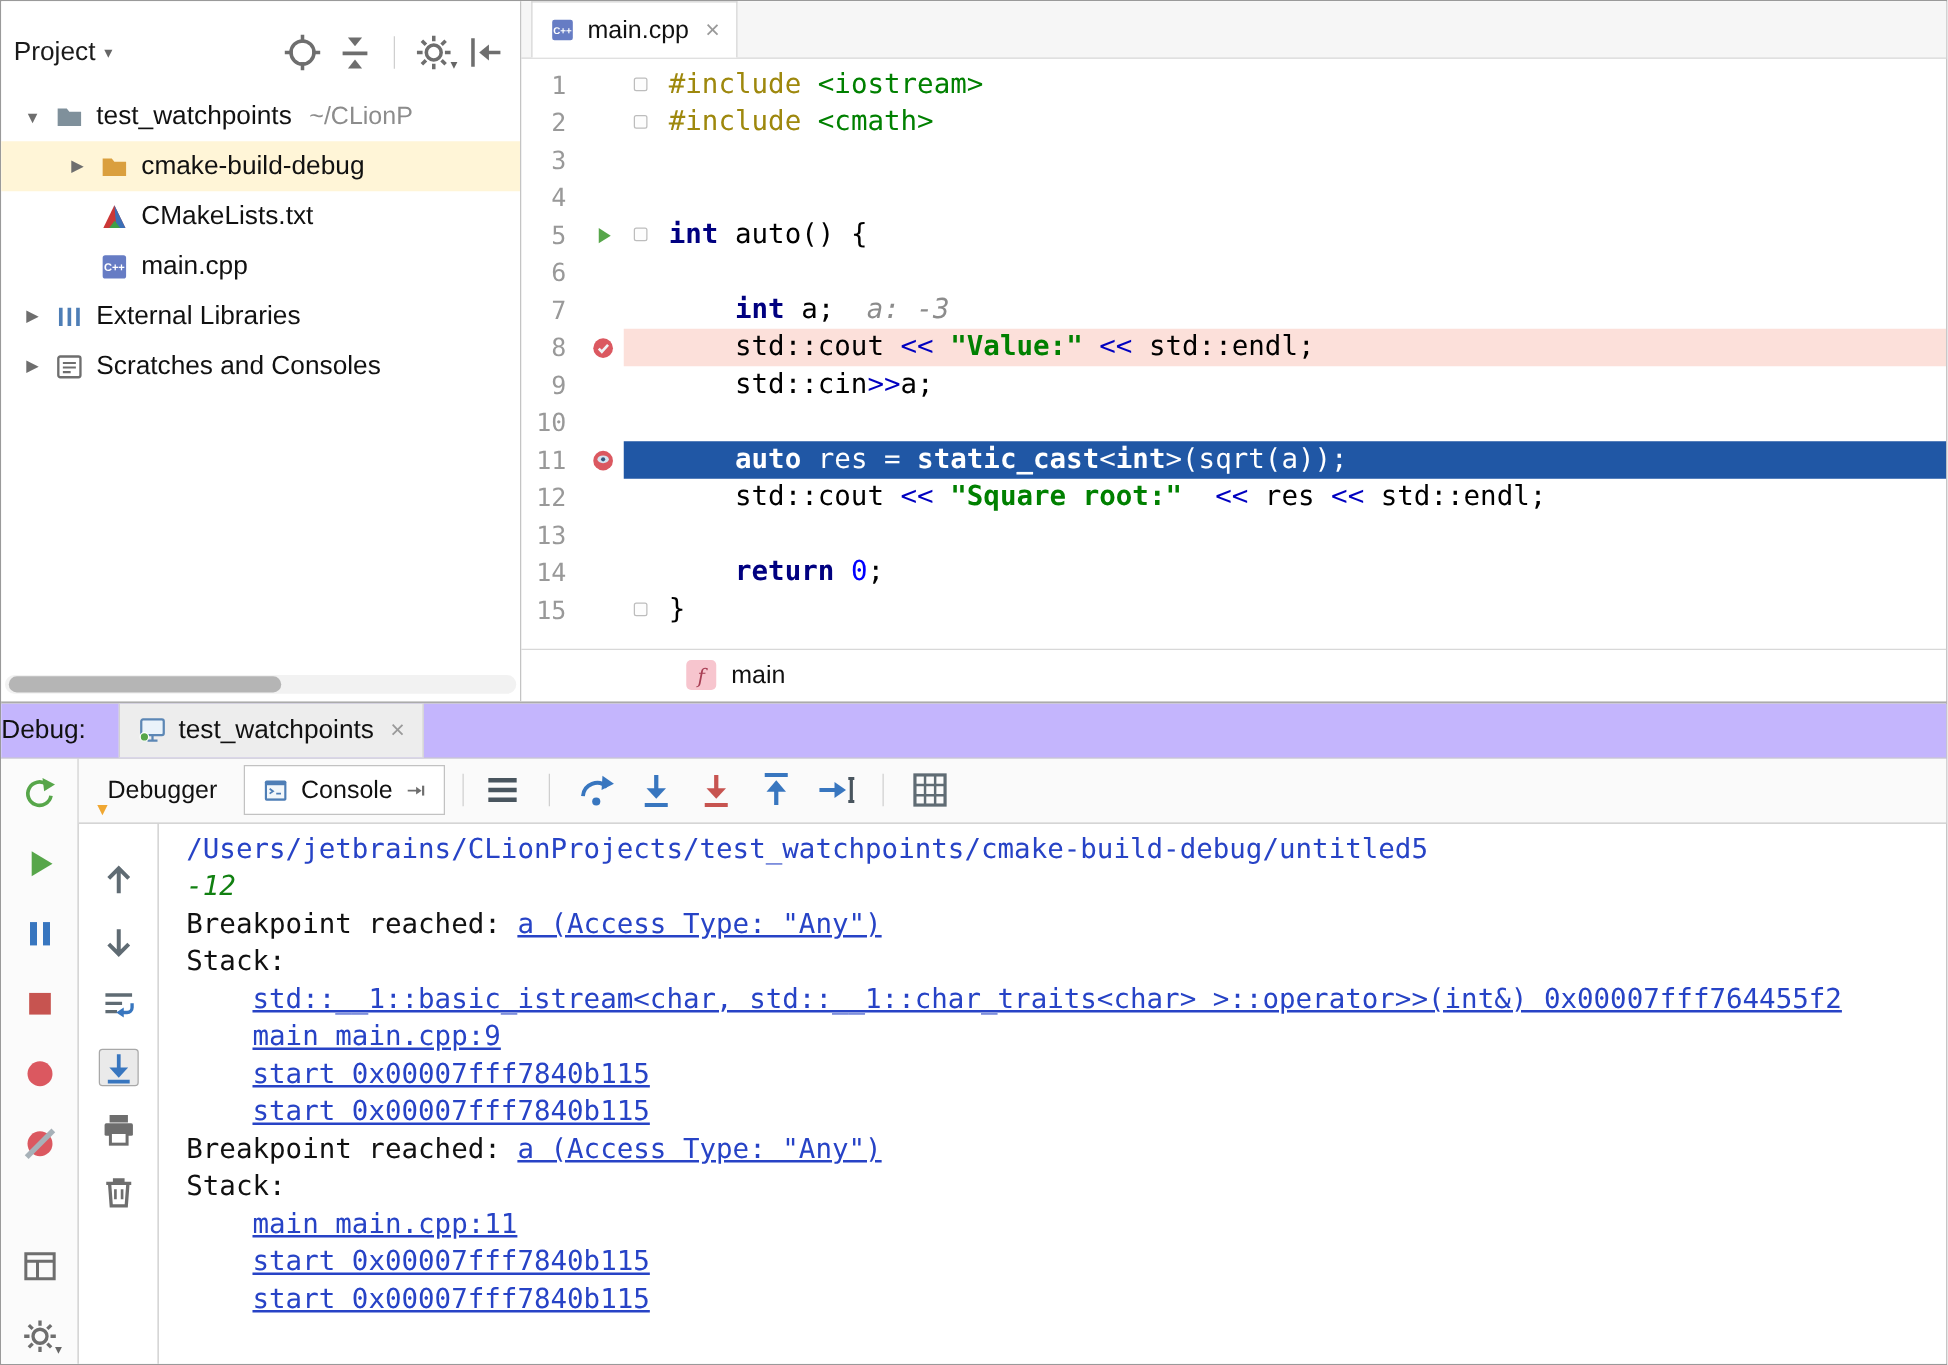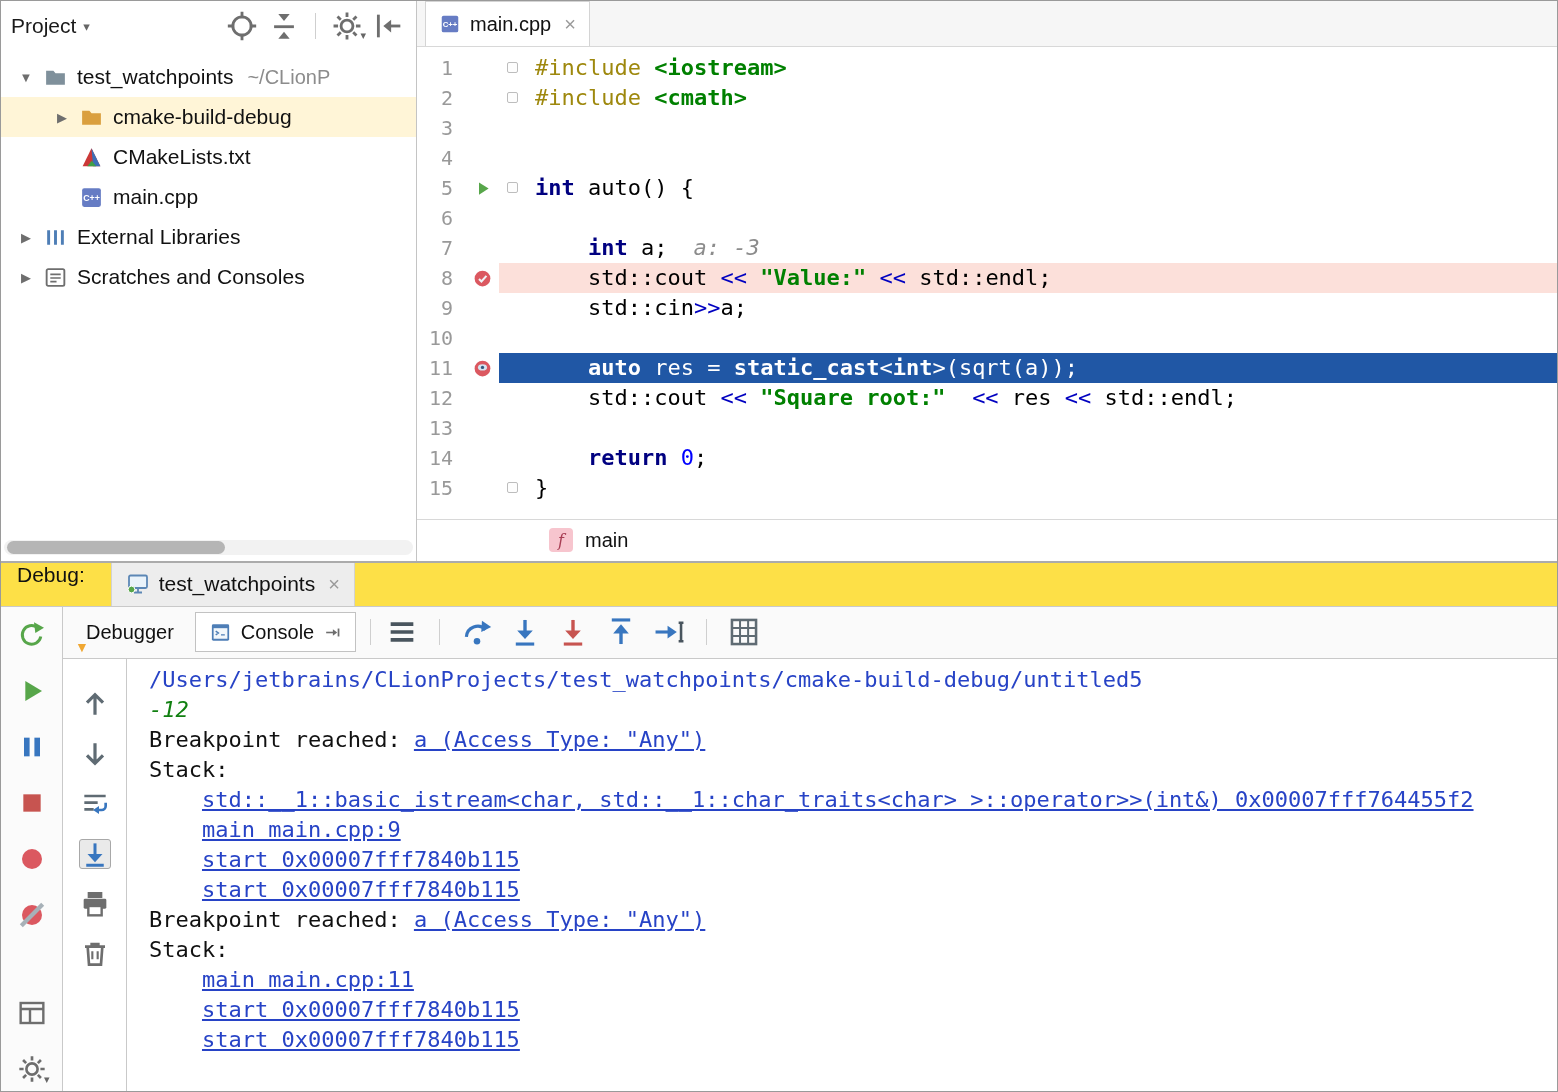--- a/index.html
+++ b/index.html
@@ -3,21 +3,21 @@
 <meta charset="utf-8">
 <style>
   * { box-sizing: border-box; margin:0; padding:0; }
   html,body { width:1558px; height:1092px; overflow:hidden; }
   body { font-family:"Liberation Sans","DejaVu Sans",sans-serif; background:#fff; color:#111; }
   .app { width:1558px; height:1092px; border:1px solid #9A9A9A; display:flex; flex-direction:column; background:#fff; }
 
   
   .top { height:563px; display:flex; border-bottom:2px solid #ABABAB; }
   .project-panel { width:416px; border-right:1px solid #C4C4C4; display:flex; flex-direction:column; position:relative; background:#fff; }
-  .project-toolbar { height:50px; display:flex; align-items:center; padding:12px 10px; }
+  .project-toolbar { height:50px; display:flex; align-items:center; padding:12px 10px;margin-top:16px; }
   .pt-title { font-size:21px; color:#1a1a1a; }
   .pt-caret { color:#666; font-size:13px; margin-left:7px; }
   .pt-icons { margin-left:auto; display:flex; align-items:center; gap:8px; }
   .tbtn { width:34px; height:30px; display:flex; align-items:center; justify-content:center; border-radius:3px; position:relative; }
   .vsep { width:1px; height:26px; background:#CFCFCF; margin:0 6px; }
   .gap  { height:18px; }
   .mini-caret { font-size:11px; color:#666; position:absolute; right:-2px; bottom:-1px; }
 
   .tree { padding-top:6px; }
   .tree-row { height:40px; display:flex; align-items:center; font-size:21px; white-space:nowrap; overflow:hidden; }
@@ -45,34 +45,34 @@
   .ln-icon .ic { width:21px; height:21px; }
   .ln-rest { flex:1; display:flex; min-width:0; }
   .ln-fold { width:30px; flex:none; position:relative; }
   .fold-m { position:absolute; left:8px; top:9px; width:11px; height:11px; border:1px solid #BDBDBD; border-radius:2px; background:#FDFDFD; }
   .ln-code { white-space:pre; padding-left:6px; }
   .bp-line  .ln-rest { background:var(--bp-bg,#FCE0DA); }
   .exec-line .ln-rest { background:var(--exec-bg,#2057A5); }
   .exec-line .ln-code span { color:#fff !important; }
   .tk-kw  { color:var(--kw,#000080); font-weight:bold; }
   .tk-pre { color:var(--pre,#9E880D); }
-  .tk-inc { color:var(--str,#008000); font-weight:bold; }
+  .tk-inc { color:var(--str,#008000); font-weight:normal; }
   .tk-str { color:var(--str,#008000); font-weight:bold; }
   .tk-num { color:var(--numc,#0000FF); }
   .tk-op  { color:var(--op,#0000C0); }
   .tk-pl  { color:#000; }
   .tk-hint{ color:var(--hint,#8C8C8C); font-style:italic; margin-left:26px; }
 
   .breadcrumb { height:42px; border-top:1px solid #D8D8D8; display:flex; align-items:center; padding-left:132px; gap:12px; }
   .bc-badge { width:24px; height:24px; border-radius:4px; background:#F7C5CE; color:#A83E54; font-size:16px; font-style:italic; display:flex; align-items:center; justify-content:center; font-family:"DejaVu Serif",serif; }
   .bc-label { font-size:20px; }
 
   
   .debug { height:529px; display:flex; flex-direction:column; background:#fff; }
-  .debug-header { height:44px; background:#fde047; border-bottom:1px solid #C9C9C9; display:flex; padding-left:16px; }
+  .debug-header { height:44px; background:#c4b5fd; border-bottom:1px solid #C9C9C9; display:flex; align-items:center; }
   .dbg-label { font-size:21px; }
   .dbg-session-tab { margin-left:26px; height:43px; display:flex; align-items:center; gap:9px; padding:0 14px; background:#EDEDED; border-left:1px solid #D2D2D2; border-right:1px solid #D2D2D2; font-size:21px; }
   .dbg-session-tab .ic { width:24px; height:24px; }
 
   .debug-body { flex:1; display:flex; min-height:0; }
   .left-strip { width:62px; flex:none; border-right:1px solid #C9C9C9; display:flex; flex-direction:column; align-items:center; padding-top:12px; gap:24px; background:#FBFBFB; }
   .left-strip .tbtn { width:32px; height:32px; }
   .debug-right { flex:1; min-width:0; display:flex; flex-direction:column; }
   .debug-toolbar { height:52px; border-bottom:1px solid #C9C9C9; display:flex; align-items:center; padding-left:10px; gap:8px; background:#FAFAFA; }
   .dbg-tab { height:40px; display:flex; align-items:center; gap:9px; padding:0 13px; font-size:20px; position:relative; }

